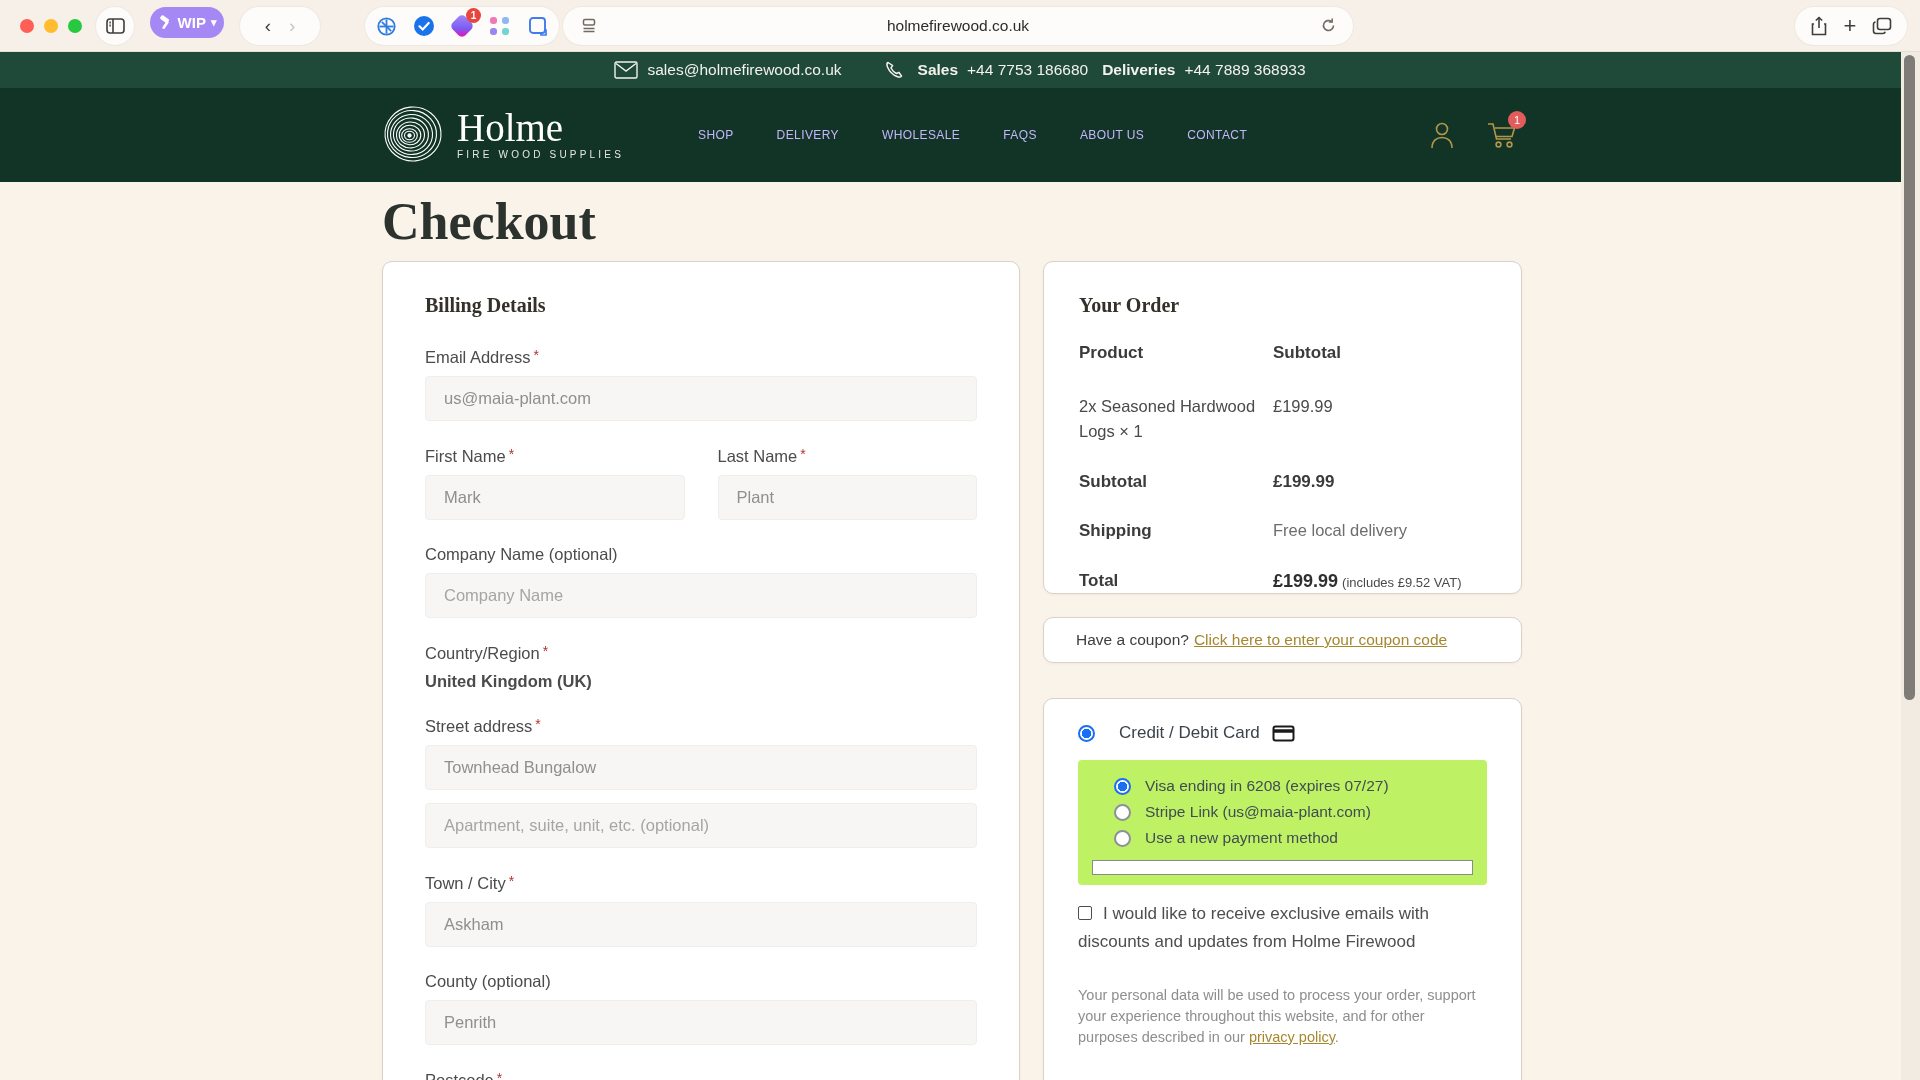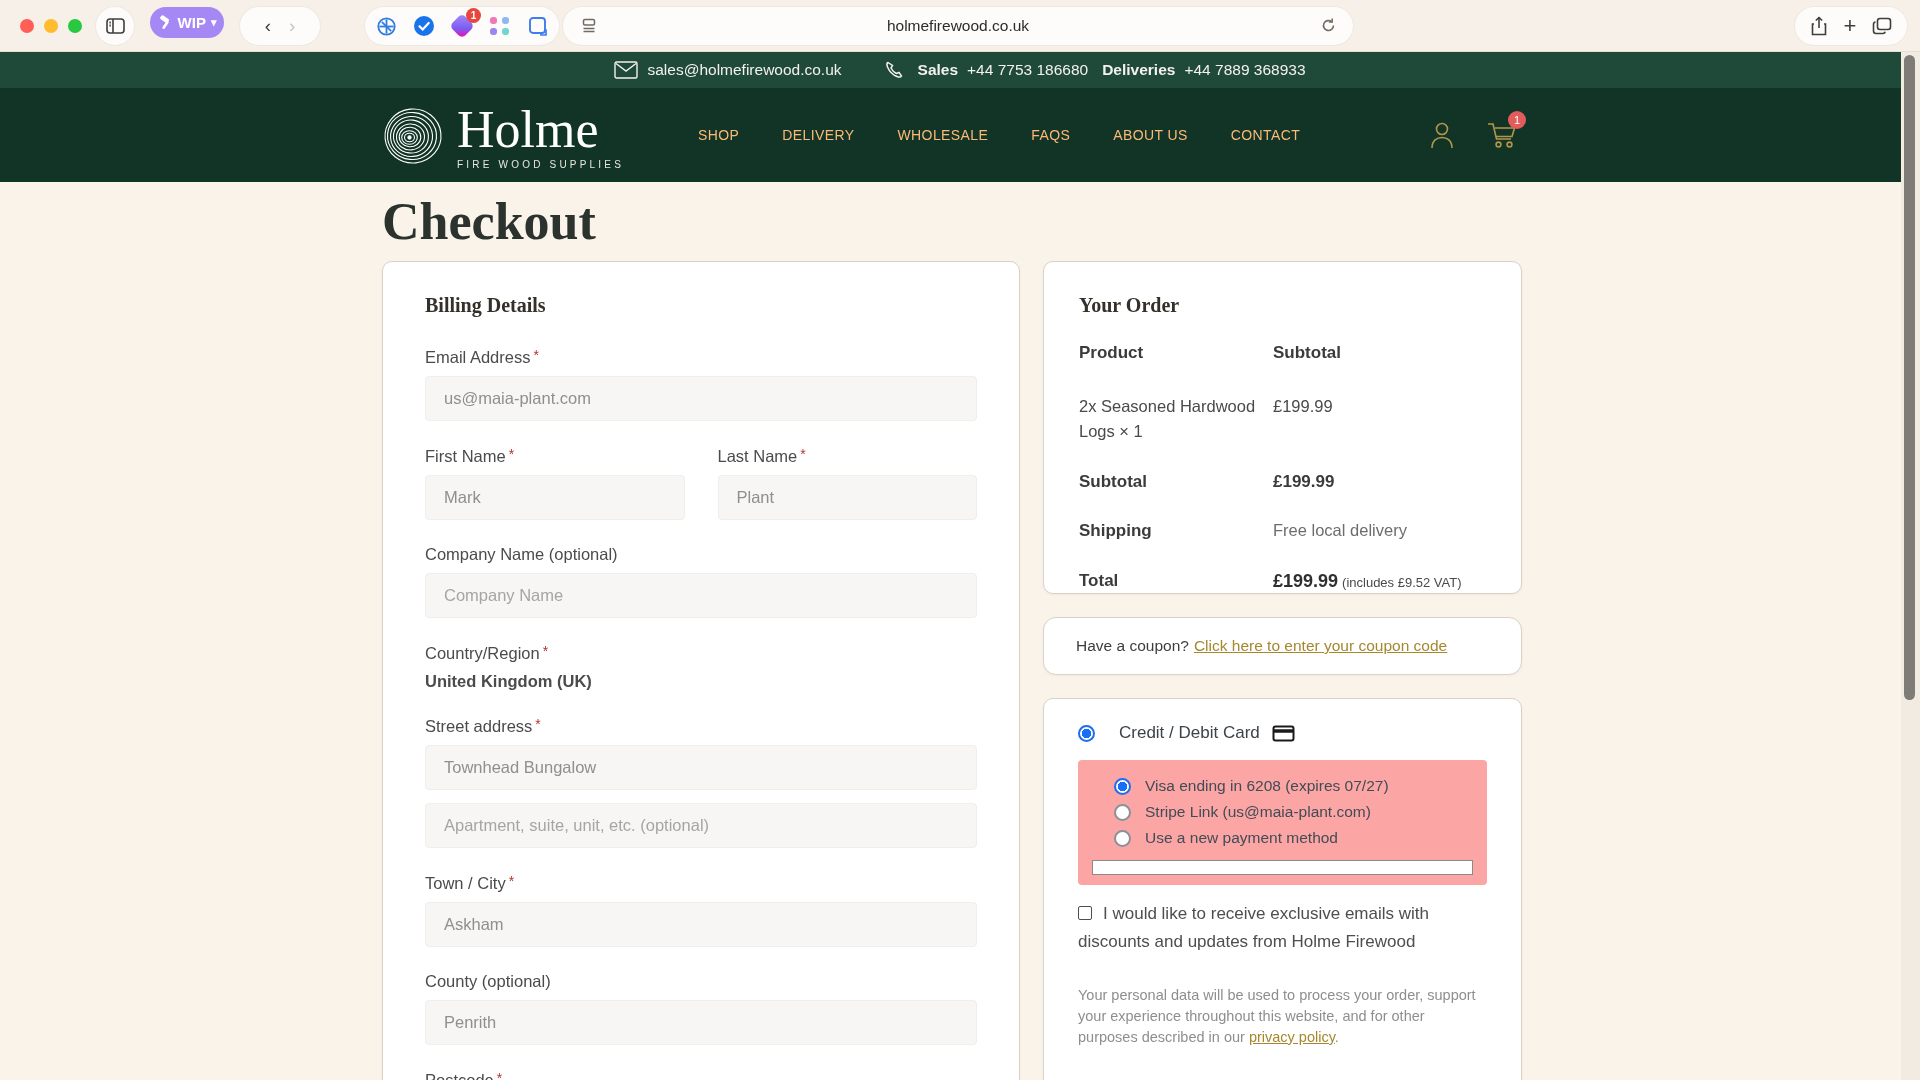--- a/index.html
+++ b/index.html
@@ -33,24 +33,24 @@
   
   .contactbar { position:absolute; left:0; top:52px; width:1920px; height:36px; background:#1f4938; color:#f4f2ec; display:flex; align-items:center; justify-content:center; gap:14px; font-size:15.5px; }
   .contactbar .grp { display:flex; align-items:center; gap:9px; }
   .contactbar b { font-weight:700; }
   .cb-gap { width:14px; }
 
   
   .navbar { position:absolute; left:0; top:88px; width:1920px; height:94px; background:#113427; }
   .brand { position:absolute; left:382px; top:15px; display:flex; align-items:center; gap:13px; }
   .brand-text { display:flex; flex-direction:column; }
-  .brand-name { font-family:"Liberation Serif", serif; font-size:52px; color:#ffffff; line-height:1.05; }
+  .brand-name { font-family:"Liberation Serif", serif; font-size:39px; color:#ffffff; line-height:1.05; }
   .brand-tag { font-size:10px; letter-spacing:3.2px; color:#e9e7de; margin-top:1px; }
   .navlinks { position:absolute; left:698px; top:0; height:94px; display:flex; align-items:center; gap:43px; }
-  .navlink { color:#fdba74; font-size:14px; letter-spacing:0.4px; cursor:pointer; }
+  .navlink { color:#c4b5fd; font-size:12px; letter-spacing:0.4px; cursor:pointer; }
   .nav-icons { position:absolute; left:1428px; top:0; height:94px; display:flex; align-items:center; gap:30px; }
   .cart-wrap { position:relative; }
   .cart-badge { position:absolute; top:-9px; right:-8px; width:18px; height:18px; background:#e25c5c; border-radius:50%; color:#fff; font-size:11px; display:flex; align-items:center; justify-content:center; }
 
   
   .page-title { position:absolute; left:382px; top:192px; font-family:"Liberation Serif", serif; font-weight:700; font-size:52px; color:#2c332e; }
 
   .card { background:#ffffff; border:1px solid #d9d2c8; border-radius:10px; box-shadow:0 1px 3px rgba(60,50,30,0.05); position:absolute; }
 
   
@@ -77,30 +77,30 @@
   .osub  { margin-top:28px; font-size:17px; font-weight:700; color:#3b3b3b; }
   .oship { margin-top:29px; }
   .oship .ocell-l { font-size:17px; font-weight:700; color:#3b3b3b; }
   .oship .ocell-r { font-size:16.5px; color:#6d6d6d; }
   .ototal { margin-top:30px; }
   .ototal .ocell-l { font-size:17px; font-weight:700; color:#3b3b3b; }
   .ototal .ocell-r { font-size:18px; font-weight:700; color:#2f2f2f; }
   .vat-note { font-size:13px; font-weight:400; color:#4a4a4a; margin-left:4px; }
 
   
-  .coupon { left:1043px; top:617px; width:479px; height:58px; display:flex; align-items:center; padding:17px 32px; font-size:15.5px; color:#3d3d3d;border-radius:13px; }
+  .coupon { left:1043px; top:617px; width:479px; height:46px; display:flex; align-items:center; padding:17px 32px; font-size:15.5px; color:#3d3d3d; }
   .gold-link { color:#a5872e; text-decoration:underline; cursor:pointer; margin-left:5px; }
 
   
   .payment { left:1043px; top:698px; width:479px; height:420px; padding:24px 34px 0 34px; }
   .radio { width:17px; height:17px; border-radius:50%; border:2px solid #8b9199; background:#fff; flex:0 0 17px; }
   .radio.sel { border:2px solid #1a6ef5; background:radial-gradient(circle at center, #1a6ef5 0 4.5px, #fff 5px); }
   .pay-row1 { display:flex; align-items:center; gap:12px; }
   .pay-row1 .plabel { font-size:17px; color:#3c434a; margin-left:12px; }
-  .stripe-box { margin-top:17px; background:#fca5a5; border-radius:4px; padding:13px 14px 10px 14px; }
+  .stripe-box { margin-top:17px; background:#bef264; border-radius:4px; padding:13px 14px 10px 14px; }
   .sp-row { display:flex; align-items:center; gap:14px; padding:4px 0 4px 22px; }
   .sp-row .sptext { font-size:15.5px; color:#414c56; }
   .stripe-input { margin-top:9px; height:15px; background:#fff; border:1.5px solid #8a8a8a; }
   .klarna-row { display:flex; align-items:center; margin-top:19px; gap:12px; }
   .klarna-label { font-size:16px; color:#3e3e3e; margin-left:11px; }
   .klarna-badge { width:25px; height:24px; background:#ffb3c7; color:#111; font-weight:700; font-size:17px; display:flex; align-items:center; justify-content:center; border-radius:2px; margin-left:17px; font-family:"DejaVu Sans", sans-serif; }
   .optin { margin-top:15px; font-size:17px; color:#4e4e4e; line-height:28px; }
   .optin .cbox { display:inline-block; width:14px; height:14px; border:1.5px solid #4e4e4e; border-radius:2px; background:#fff; margin-right:11px; vertical-align:-1px; }
   .privacy { margin-top:29px; font-size:14.5px; color:#8e8e8e; line-height:21px; }
   .privacy .gold-link { margin-left:0; }

